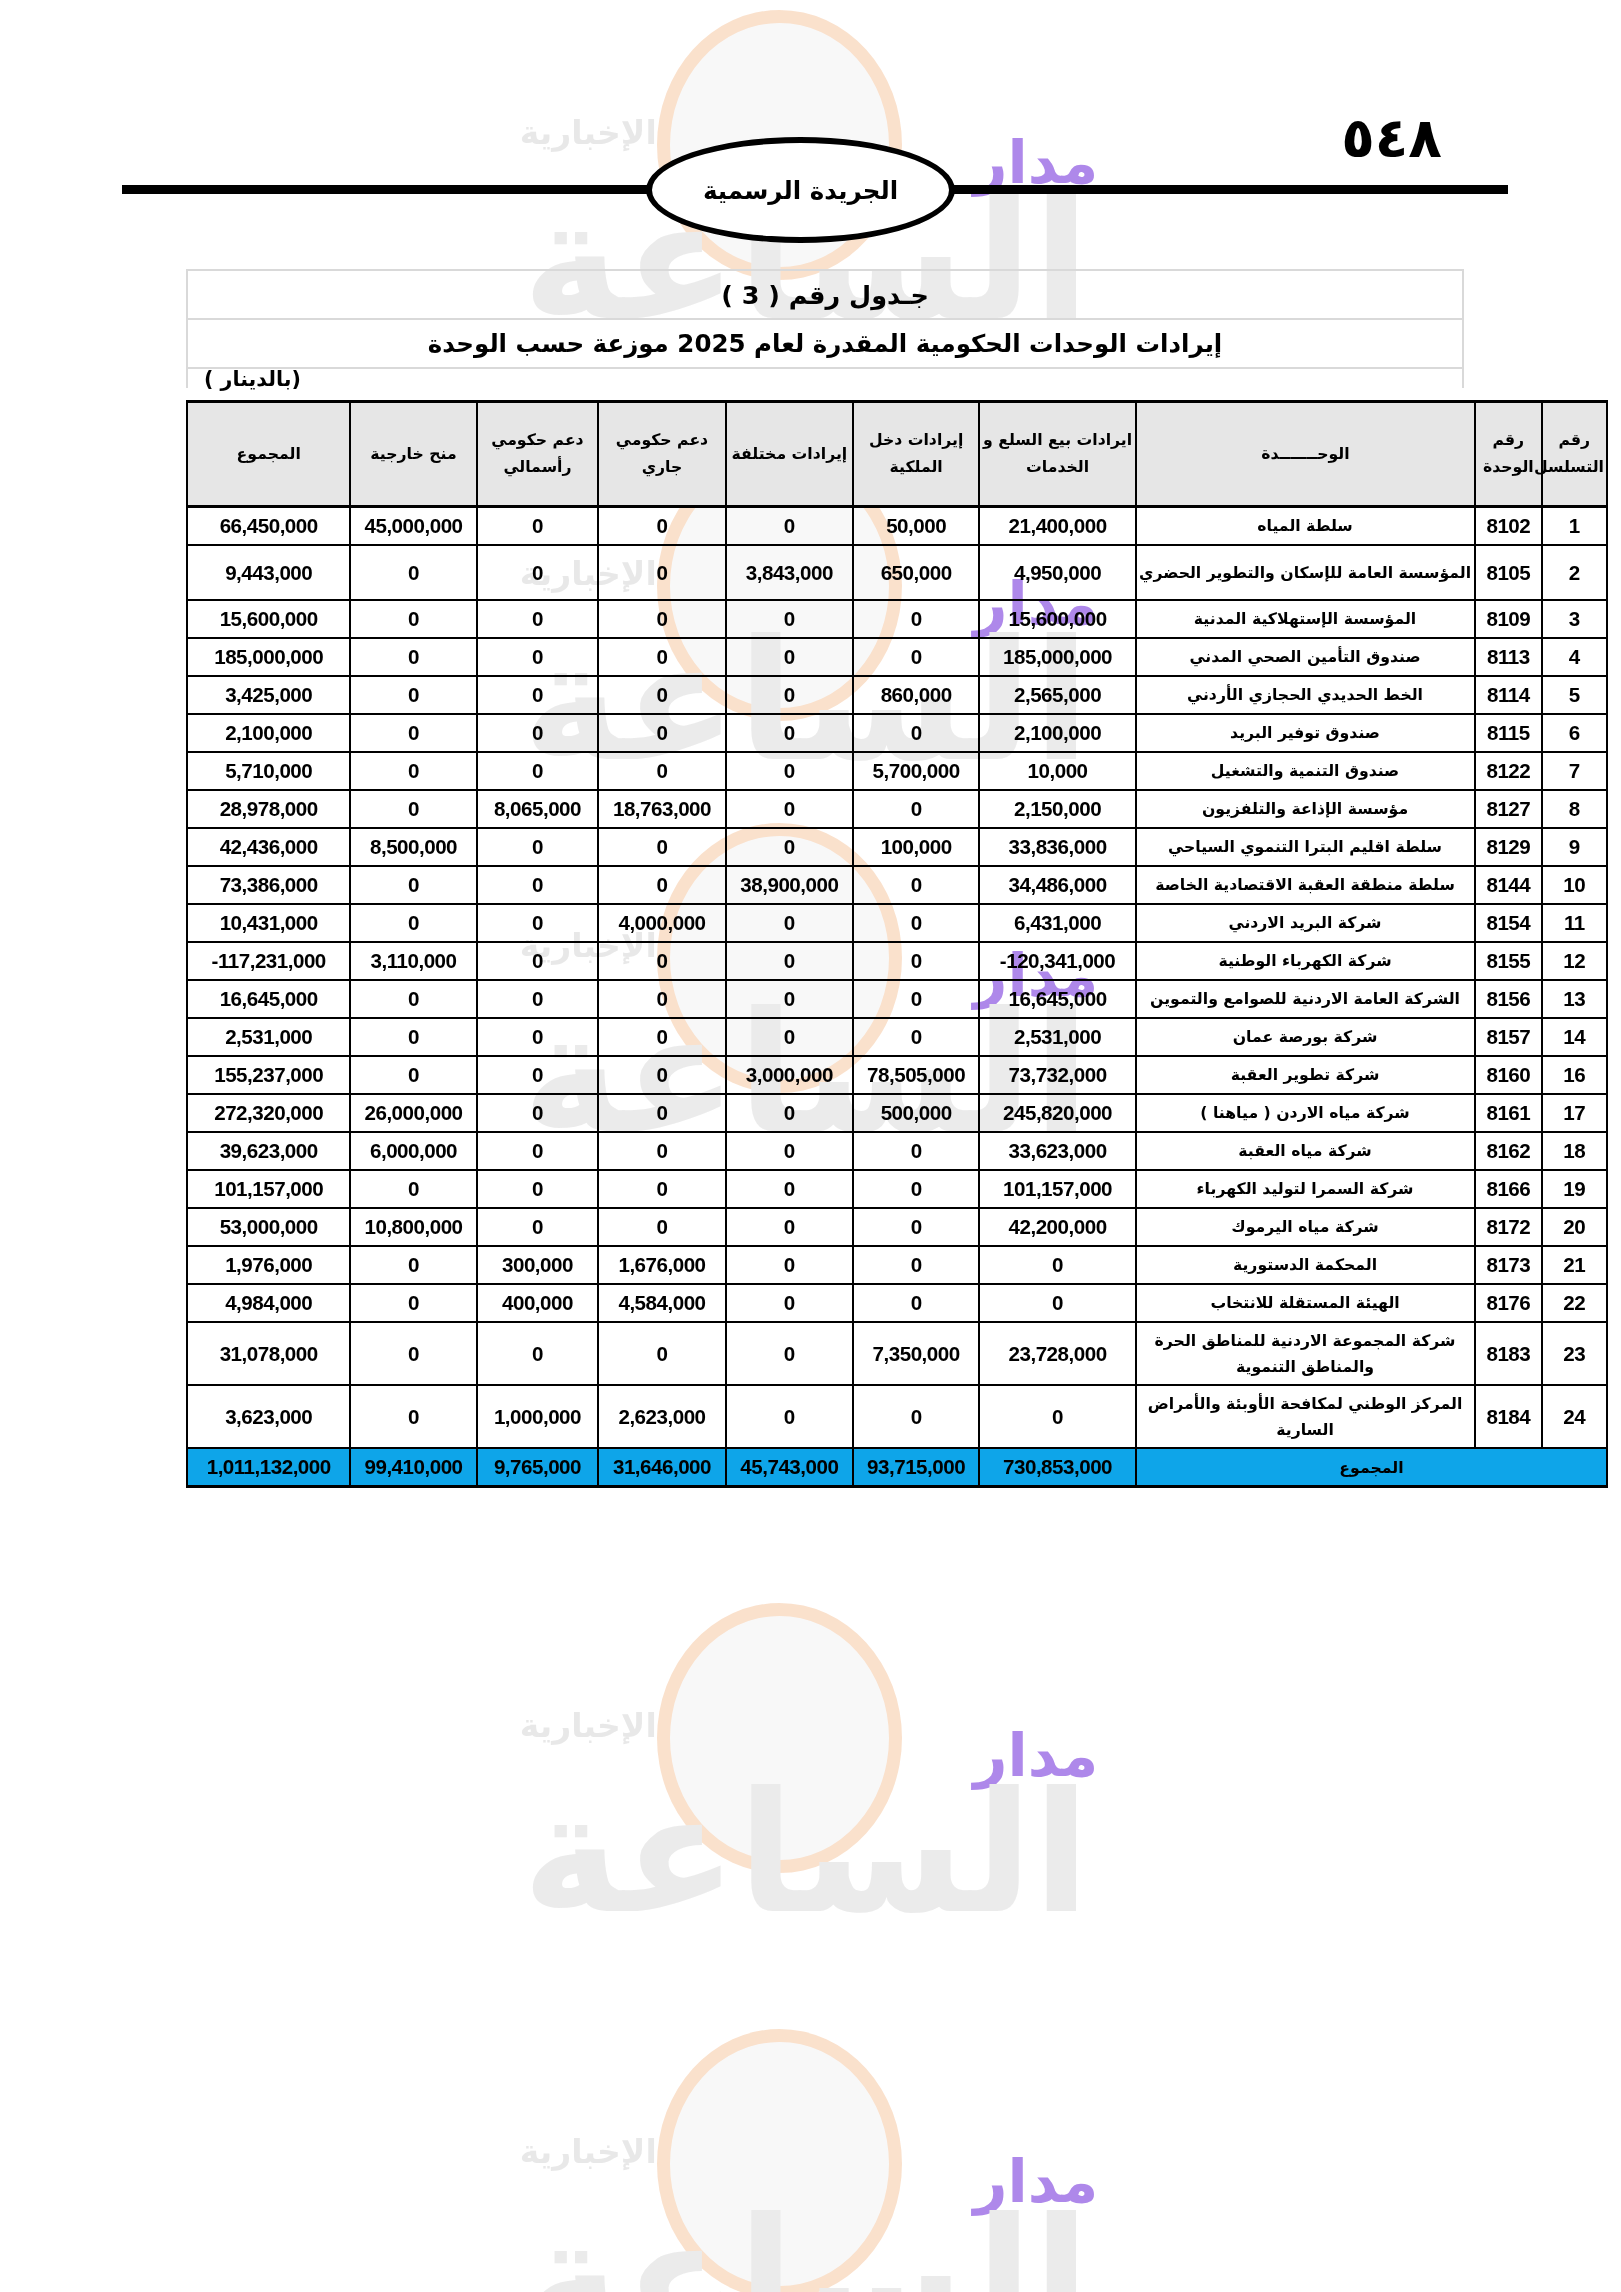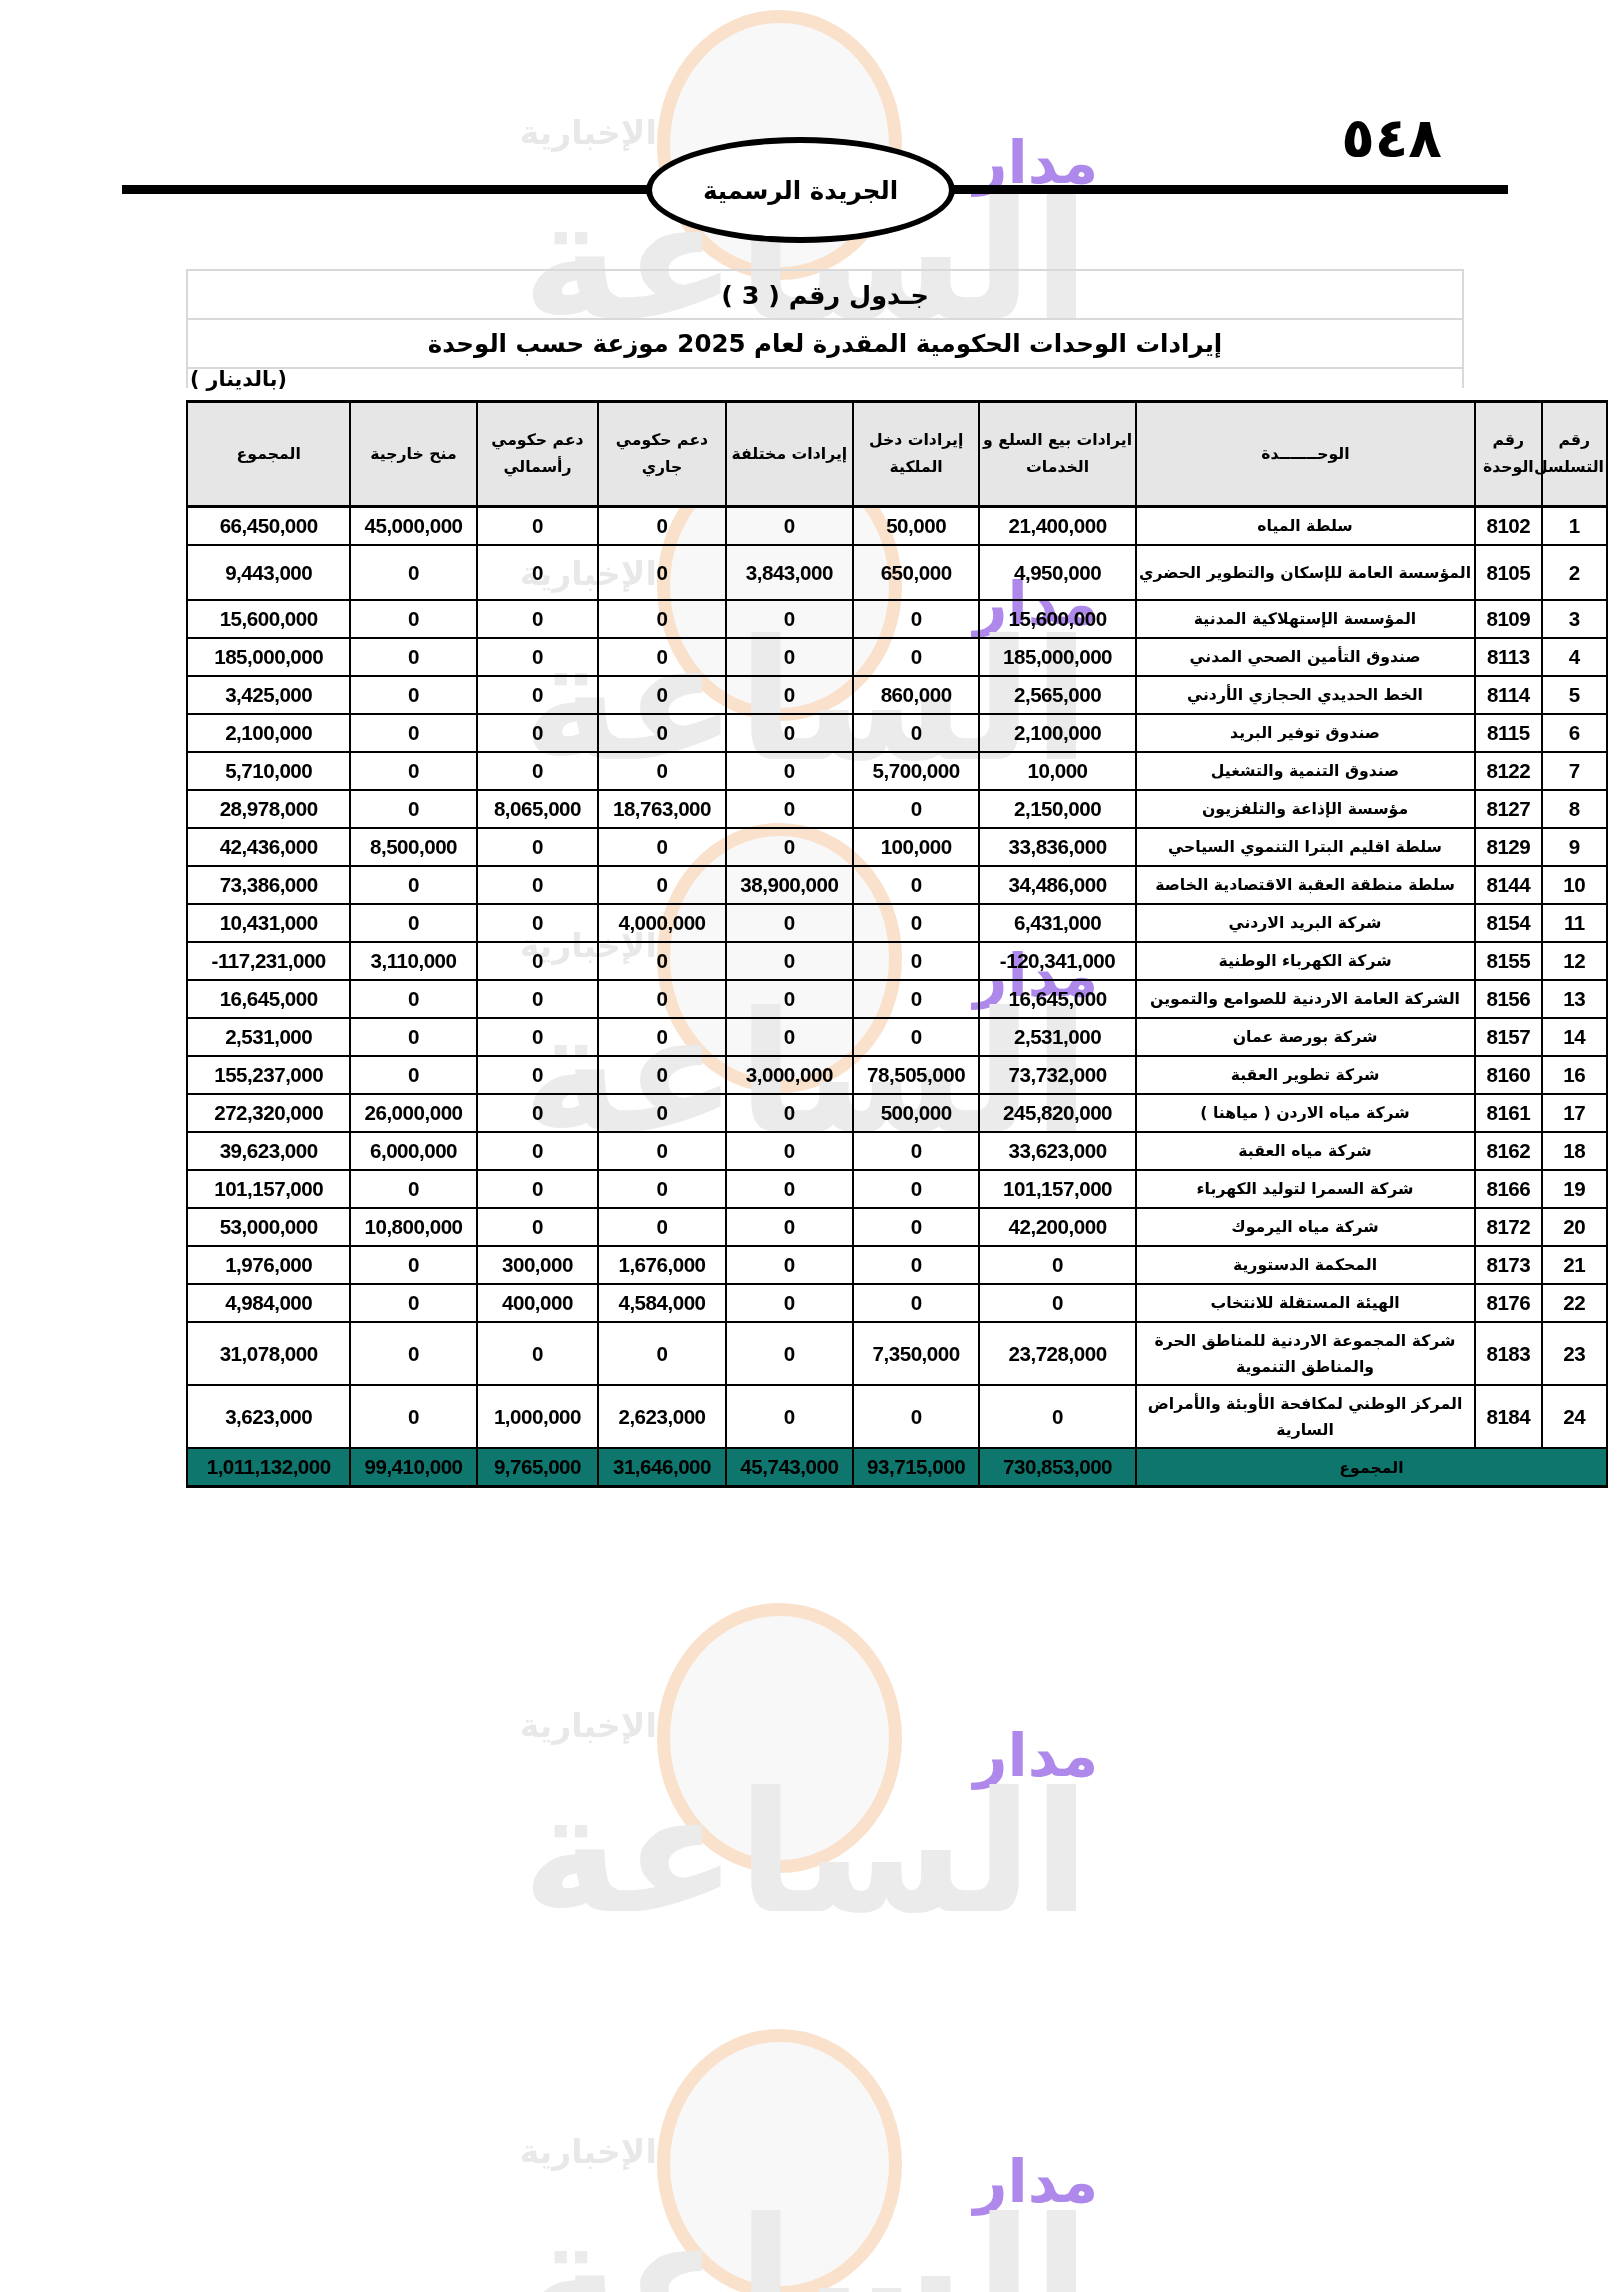--- a/index.html
+++ b/index.html
@@ -15,32 +15,32 @@
   .wm-clock { position:absolute; left:147px; top:0; width:245px; height:270px; border-radius:50%; border:13.7px solid #f6c9a4; box-sizing:border-box; background:#f4f4f4; }
   .wm-word-top { position:absolute; right:19.6px; top:118px; font-family:"DejaVu Sans", sans-serif; font-weight:bold; font-size:59px; color:#6d28d9; direction:rtl; }
   .wm-word-side { position:absolute; left:9.8px; top:103px; font-family:"DejaVu Sans", sans-serif; font-weight:bold; font-size:33px; color:#d6d6d6; direction:rtl; }
   .wm-word-big { position:absolute; left:12px; top:167px; font-family:"DejaVu Sans", sans-serif; font-weight:bold; font-size:167px; color:#dcdcdc; direction:rtl; line-height:1; }
 
   .doc { position:absolute; left:186px; top:269px; width:1278px; }
   .title-box { border:2px solid #d9d9d9; border-bottom:none; }
   .title-row { height:49px; display:flex; align-items:center; justify-content:center; border-bottom:2px solid #d9d9d9; direction:rtl; font-family:"DejaVu Sans", sans-serif; font-weight:bold; }
   .title-row.t1 { font-size:25.5px; height:47px; }
   .title-row.t2 { font-size:24.5px; height:47px; }
-  .unit-row { height:19px; display:flex; align-items:center; justify-content:flex-start; direction:ltr; padding-left:2px; font-family:"DejaVu Sans", sans-serif; font-weight:bold; font-size:20.6px; border-bottom:none; }
+  .unit-row { height:19px; display:flex; align-items:center; justify-content:flex-start; direction:ltr; padding-left:16px; font-family:"DejaVu Sans", sans-serif; font-weight:bold; font-size:20.6px; border-bottom:none; }
   .unit-row span { direction:rtl; }
 
   table.grid { border-collapse:collapse; width:1422px; table-layout:fixed; direction:ltr;margin-top:12px; }
   table.grid td, table.grid th { border:2px solid #000; text-align:center; padding:0 2px; font-weight:bold; }
   table.grid thead th { background:#e6e6e6; height:102px; font-family:"DejaVu Sans", sans-serif; font-size:15.7px; line-height:1.7; direction:rtl; border-top:3.9px solid #000; border-bottom:3.9px solid #000; }
   table.grid tbody td { font-size:20.6px; height:36px; font-family:"Liberation Sans", sans-serif; letter-spacing:-0.5px; }
   table.grid tbody tr.tall td { height:53px; }
   table.grid tbody tr.tall2 td { height:61px; }
   table.grid td.name { text-align:center; direction:rtl; font-family:"DejaVu Sans", sans-serif; font-size:15.7px; padding-right:2.9px; line-height:1.6; }
   table.grid tbody td.neg { direction:ltr; }
-  table.grid tr.total td { background:#0f766e; height:36px; border-bottom:3.9px solid #000; }
+  table.grid tr.total td { background:#0ea5e9; height:36px; border-bottom:3.9px solid #000; }
   table.grid tr.total td.total-label { font-family:"DejaVu Sans", sans-serif; font-size:15.7px; direction:rtl; }
 </style>
 </head>
 <body>
 
 <div class="watermark" style="top:9.8px;">
   <div class="wm-clock"></div>
   <div class="wm-word-top">مدار</div>
   <div class="wm-word-side">الإخبارية</div>
   <div class="wm-word-big">الساعة</div>

